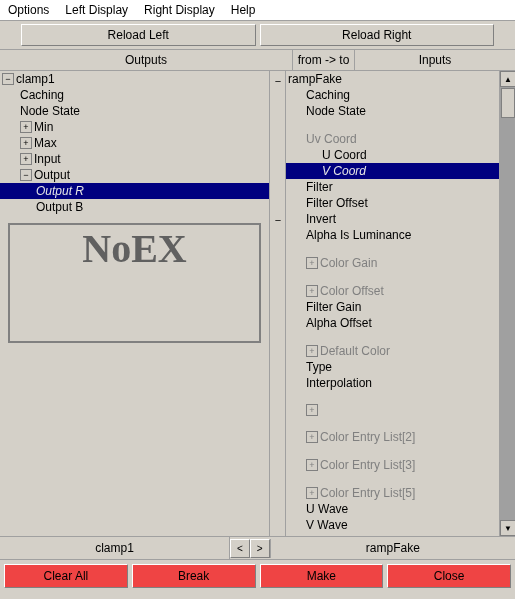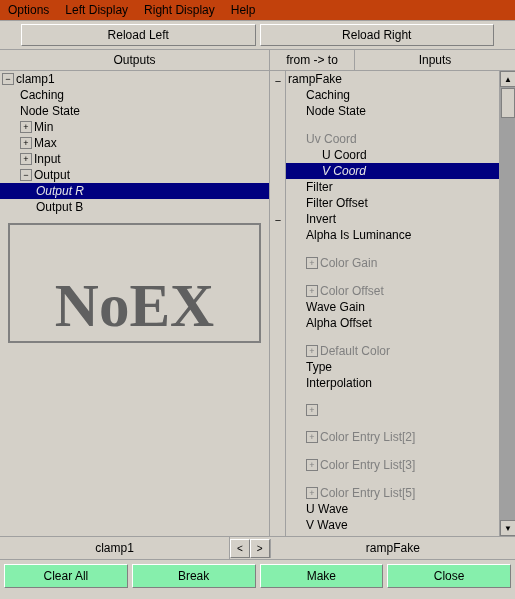--- a/index.html
+++ b/index.html
@@ -6,21 +6,21 @@
     body {
       width: 515px;
       height: 599px;
       font-family: Arial, sans-serif;
       font-size: 12px;
       background: #d4d0c8;
       overflow: hidden;
     }
     .menubar {
       display: flex;
-      background: #c2410c;
+      background: #ffffff;
       border-bottom: 1px solid #a0a0a0;
       padding: 2px 4px;
       gap: 8px;
     }
     .menubar span {
       cursor: pointer;
       padding: 1px 4px;
     }
     .toolbar {
       display: flex;
@@ -39,21 +39,21 @@
       cursor: pointer;
       font-size: 12px;
     }
     .header-row {
       display: flex;
       background: #d4d0c8;
       border-bottom: 1px solid #a0a0a0;
       align-items: center;
     }
     .header-outputs {
-      width: 270px;
+      width: 293px;
       text-align: center;
       padding: 3px;
       border-right: 1px solid #a0a0a0;
     }
     .header-from {
       flex: 1;
       text-align: center;
       padding: 3px;
       border-right: 1px solid #a0a0a0;
     }
@@ -111,24 +111,24 @@
       margin-right: 2px;
       background: #d4d0c8;
       flex-shrink: 0;
       cursor: pointer;
     }
     .indent1 { padding-left: 20px; }
     .indent2 { padding-left: 36px; }
     .indent0 { padding-left: 2px; }
     .logo-area {
       display: flex;
-      align-items: flex-end;
+      align-items: flex-start;
       justify-content: center;
       height: 120px;
-      font-size: 61px;
+      font-size: 40px;
       font-weight: bold;
       font-family: serif;
       color: #606060;
       border: 2px solid #808080;
       margin: 8px;
     }
     .bottom-status {
       display: flex;
       border-top: 1px solid #a0a0a0;
       background: #d4d0c8;
@@ -162,21 +162,21 @@
     .bottom-buttons {
       display: flex;
       border-top: 1px solid #a0a0a0;
       background: #d4d0c8;
       padding: 4px;
       gap: 4px;
     }
     .bottom-btn {
       flex: 1;
       padding: 4px 8px;
-      background: #86efac;
+      background: #ef4444;
       border: 1px solid #808080;
       border-top-color: #ffffff;
       border-left-color: #ffffff;
       cursor: pointer;
       font-size: 12px;
     }
     .bottom-btn:disabled {
       color: #a0a0a0;
     }
     .vscroll-up, .vscroll-down {
@@ -340,21 +340,21 @@
       <span class="expand-btn">+</span>
       <span>Color Gain</span>
     </div>
 
     <div class="tree-item indent1 grayed">
       <span class="expand-btn">+</span>
       <span>Color Offset</span>
     </div>
 
     <div class="tree-item indent1">
-      <span>Wave Gain</span>
+      <span>Filter Gain</span>
     </div>
 
     <div class="tree-item indent1">
       <span>Alpha Offset</span>
     </div>
 
     <div class="tree-item indent1 grayed">
       <span class="expand-btn">+</span>
       <span>Default Color</span>
     </div>

